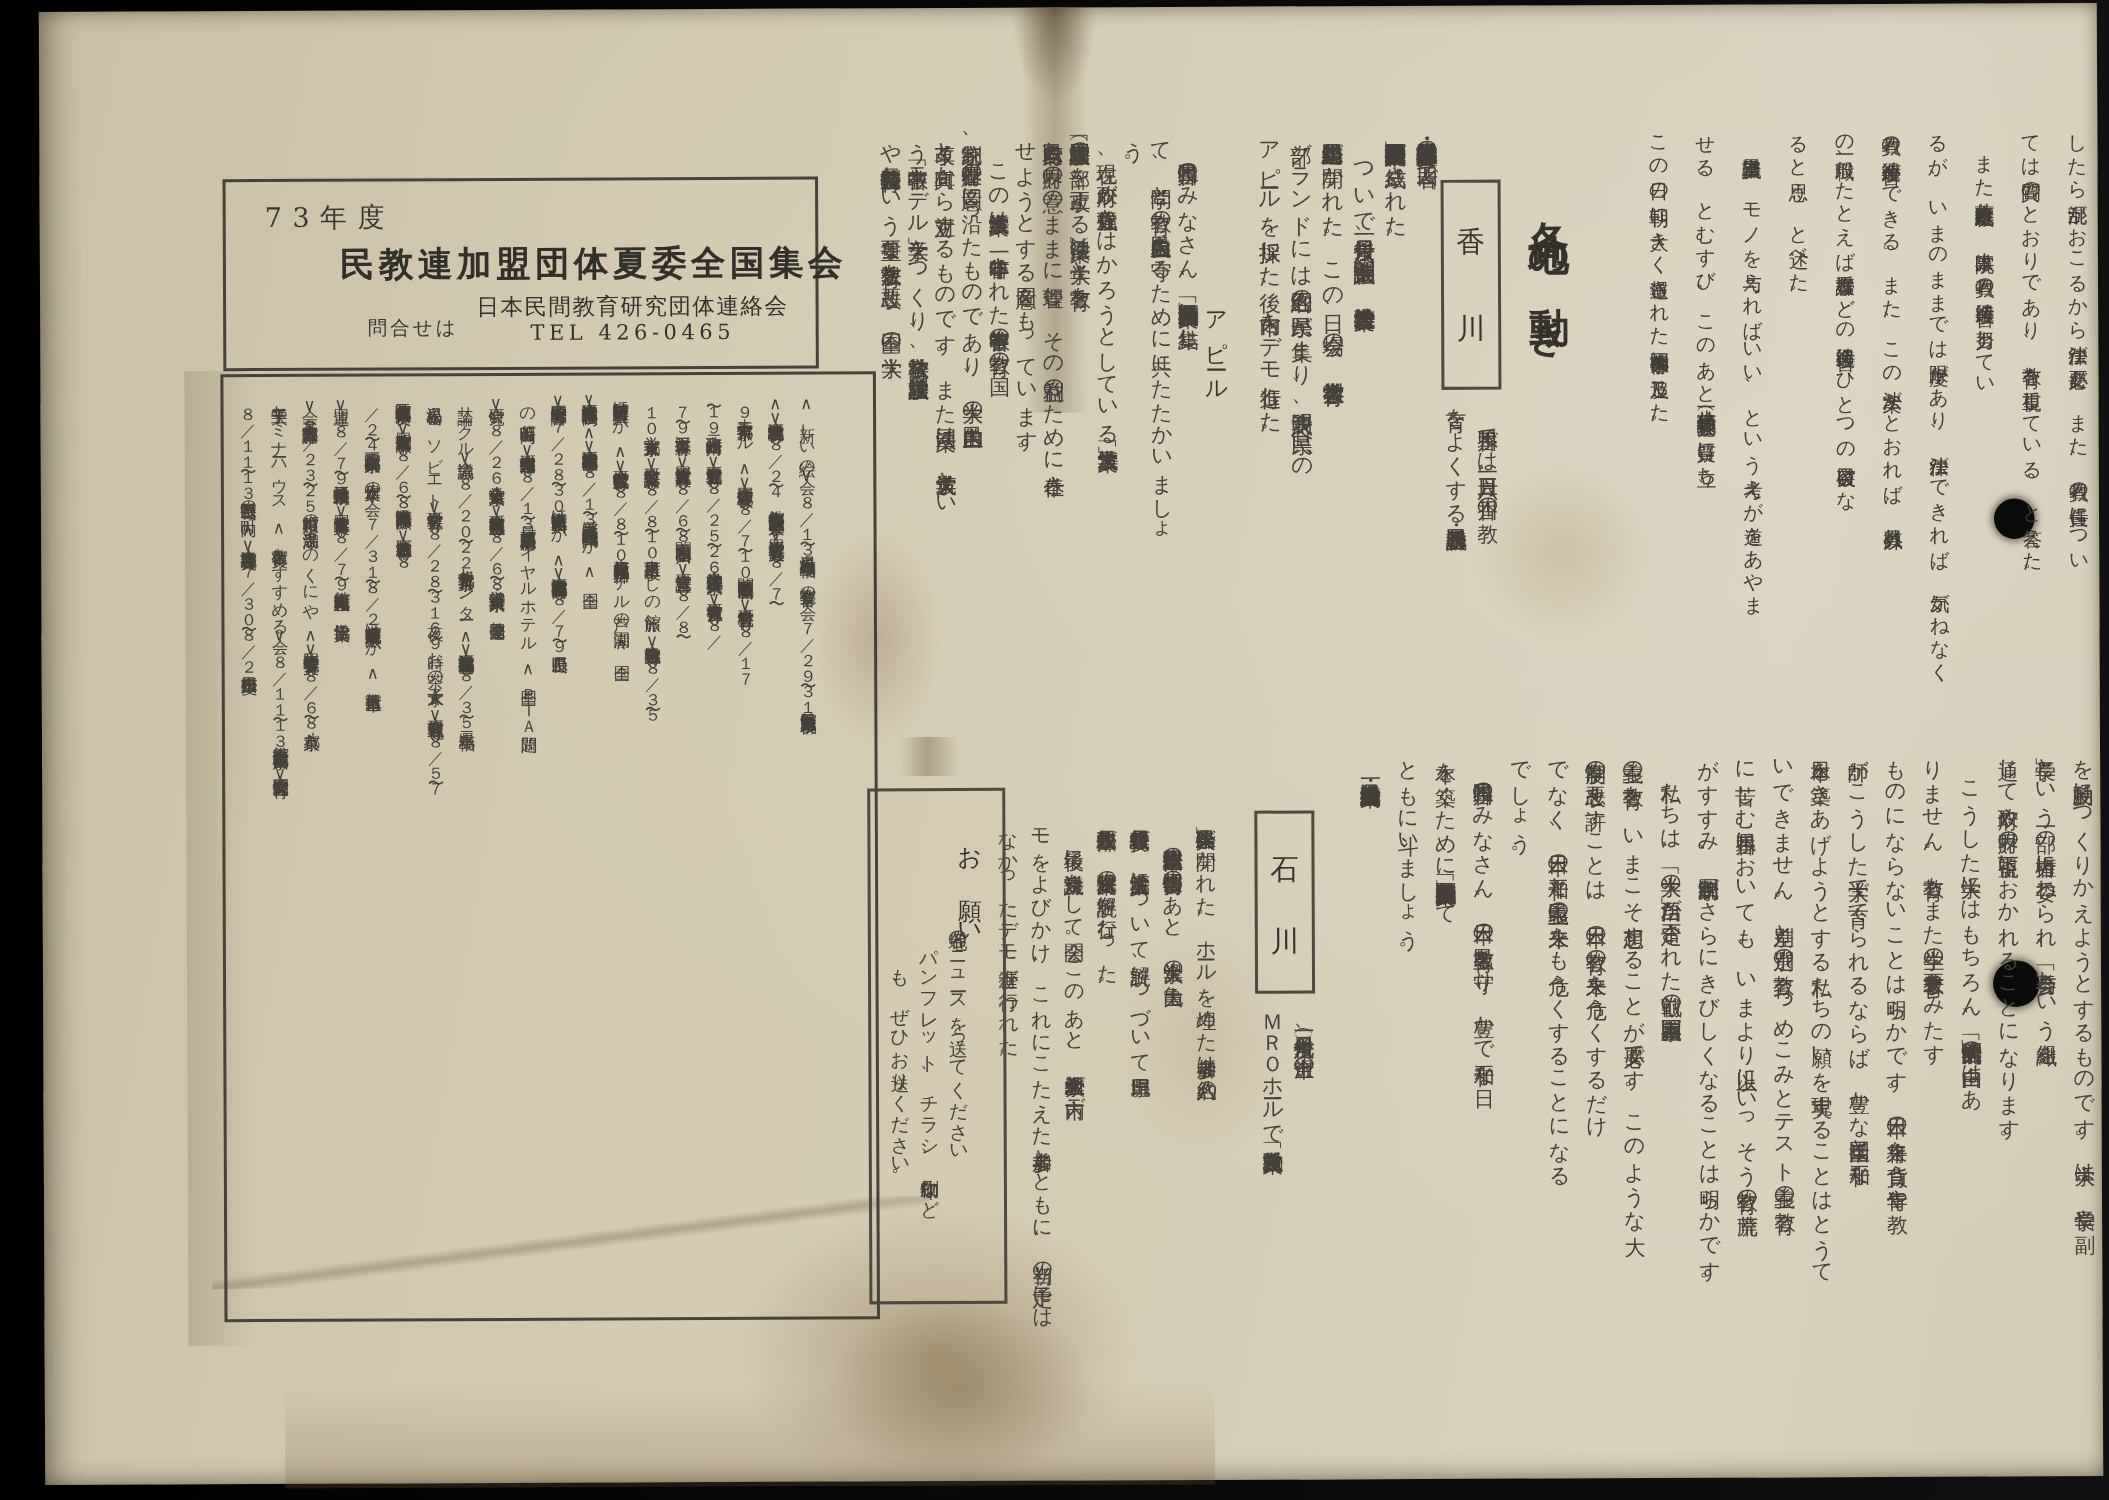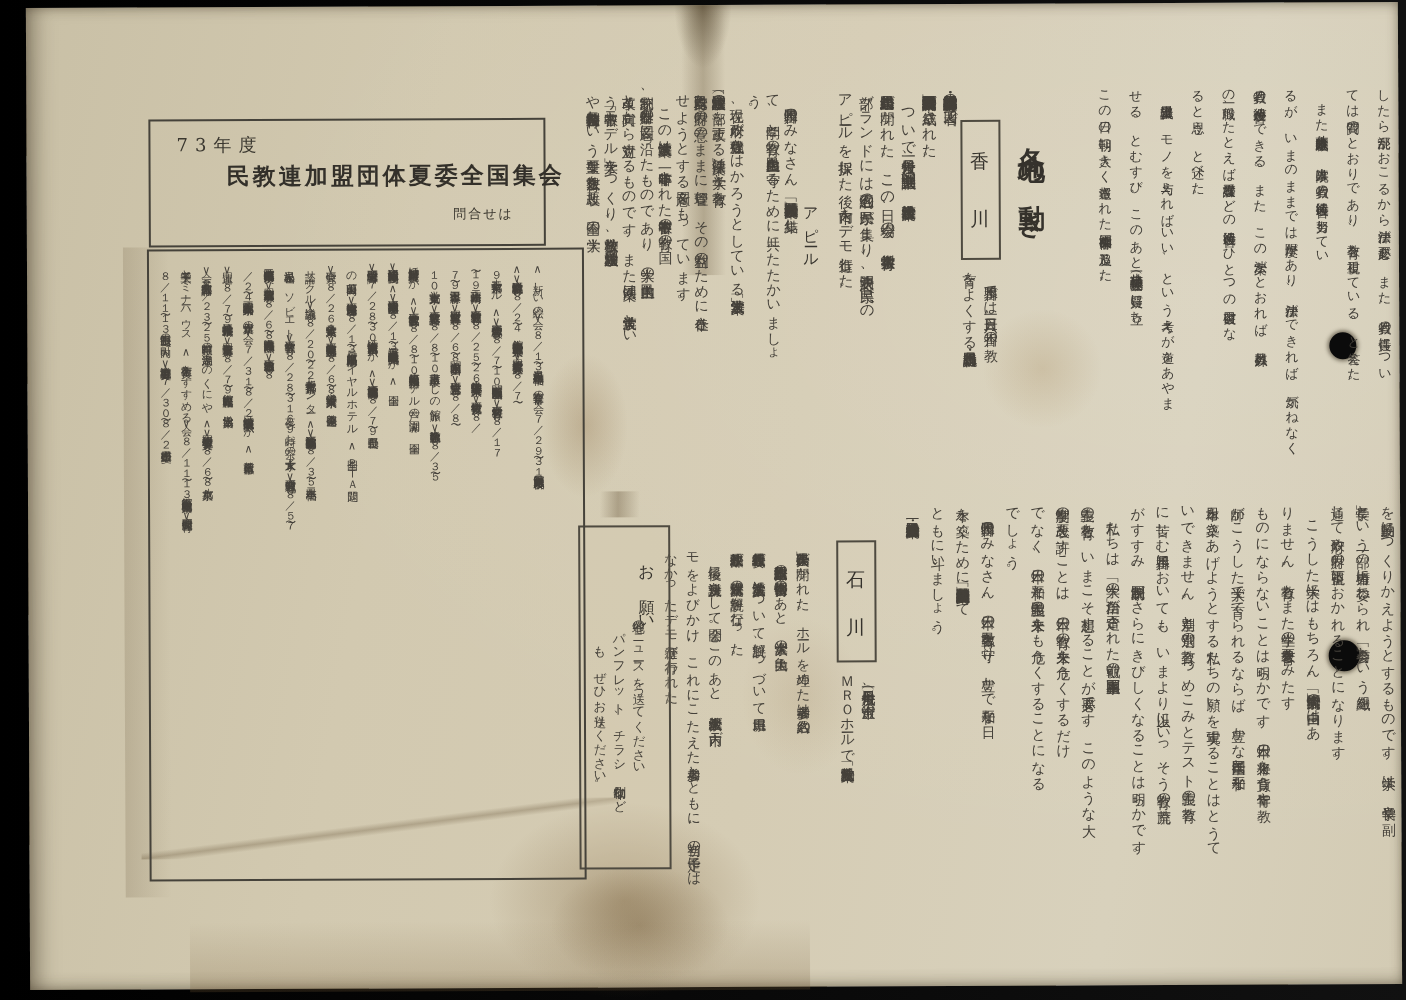--- a/index.html
+++ b/index.html
@@ -157,20 +157,24 @@
       <div class="onegai-body">各地のニュースを送ってください
 　パンフレット、チラシ、印刷物など
 　　も、ぜひお送りください。</div>
     </div>
 
     <div class="headline-box">
       <div class="hb-year">73年度</div>
       <div class="hb-title">民教連加盟団体夏委全国集会</div>
       <div class="hb-contact">
         <span class="hb-label">問合せは</span>
+        <span class="hb-right">
+          <div class="hb-org">日本民間教育研究団体連絡会</div>
+          <div class="hb-tel">TEL 426-0465</div>
+        </span>
       </div>
     </div>
 
     <div class="list-box">
       <div class="list-cols">∧新しい絵の会∨８／１〜３福島県二本松市岳温泉　∧音楽教育の会∨７／２９〜３１群馬県月夜野市辰巳旅館
 ∧科学教育研究協議会∨８／２〜４　東京都中野区全国勤労青少年会館　∧家庭科教育研究者連盟∨８／７〜
 ９京都市教文ホール　∧学校体育研究同志会∨８／７〜１０和歌山県白浜町迎賓閣　∧教育科学研究会∨８／１７
 〜１９川崎市法政二高　∧教育運動史研究会∨８／２５〜２６東京・東大理学部化学講堂　∧技術教育研究会∨８／
 ７〜９青森県三沢市　∧農業教育研究連盟∨８／６〜８石川県山中温泉山水閣　∧児童言語研究会∨８／８〜
 １０東京都立大学　∧新英語教育研究会∨８／８〜１０岐阜県下呂市よしの旅館　∧数学教育協議会∨８／３〜５

